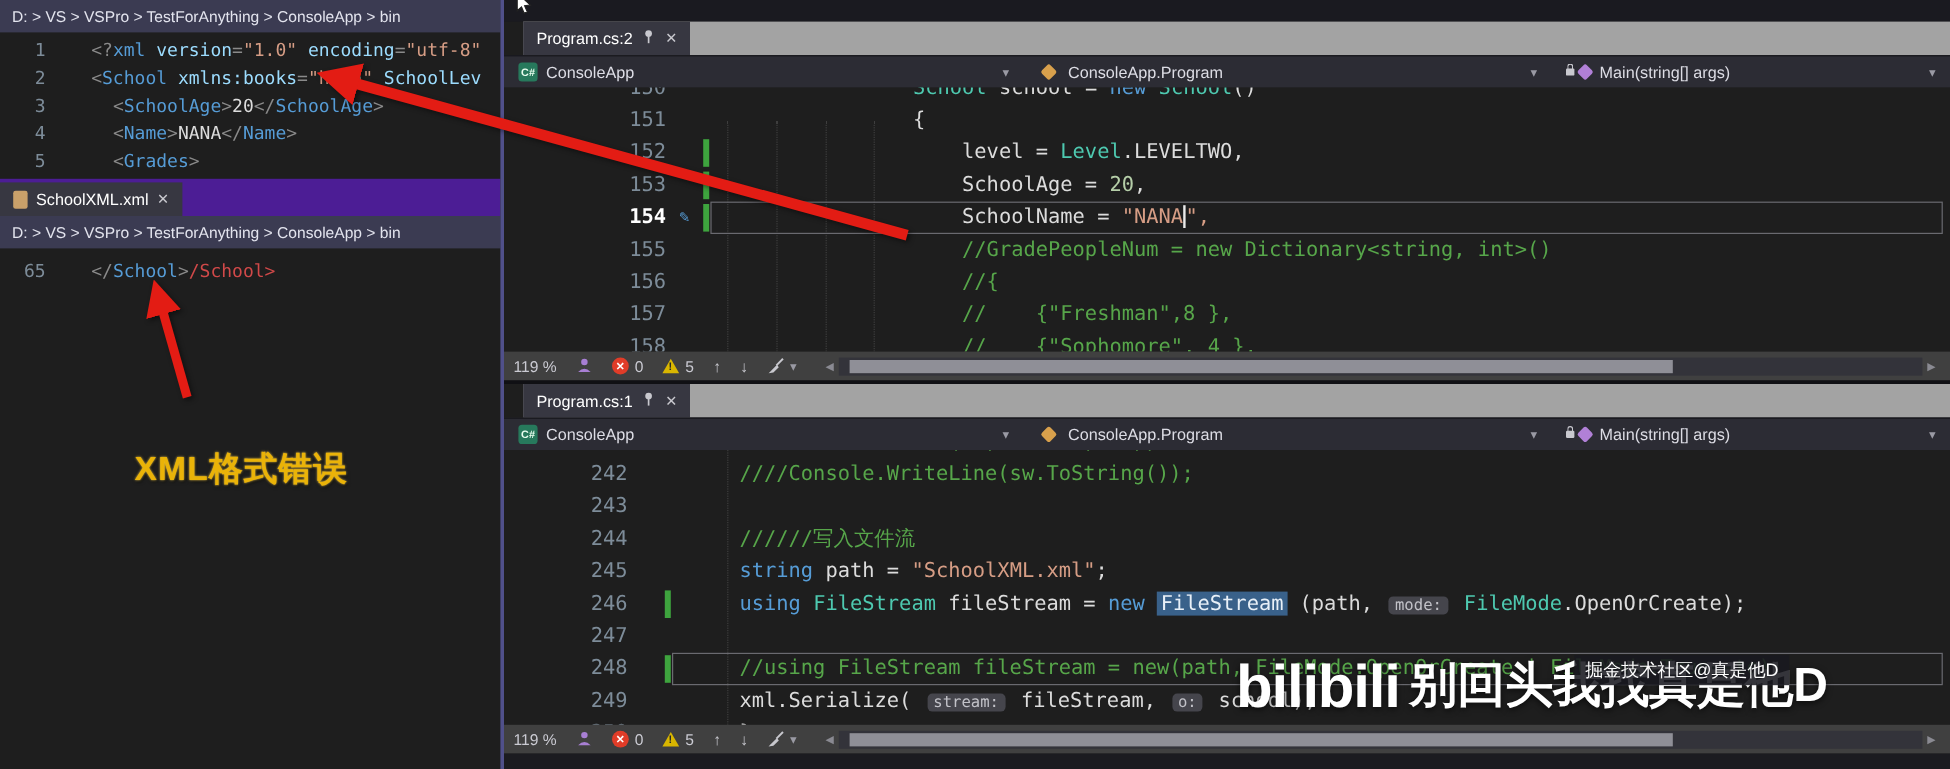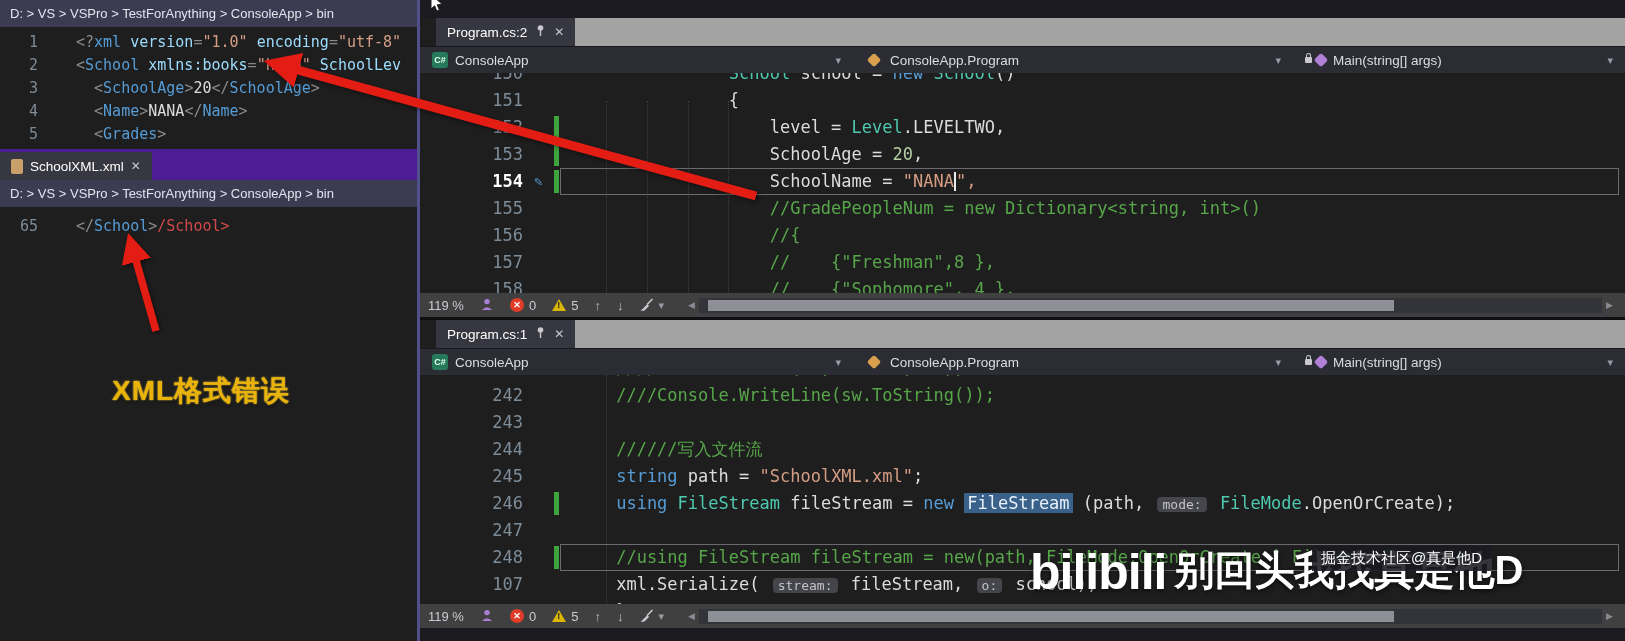--- a/index.html
+++ b/index.html
@@ -40,21 +40,21 @@
   .csproj-icon{width:16px;height:16px;background:#27795c;color:#eafff0;font-size:9px;font-weight:bold;
                display:flex;align-items:center;justify-content:center;border-radius:3px;flex:none;}
   .class-icon{width:10px;height:10px;background:#d8a04c;transform:rotate(45deg);border-radius:2px;margin:0 4px;flex:none;}
   .mdiamond{width:10px;height:10px;background:#b180d7;transform:rotate(45deg);border-radius:2px;display:inline-block;}
   .lockwrap{position:relative;display:inline-flex;align-items:center;gap:4px;flex:none;}
   .lock-icon{width:7px;height:6px;background:#c9c9cf;border-radius:1px;position:relative;display:inline-block;}
   .lock-icon::before{content:"";position:absolute;left:1px;top:-4px;width:3px;height:4px;
                      border:1.5px solid #c9c9cf;border-bottom:none;border-radius:3px 3px 0 0;}
 
   .codearea{left:0;right:0;overflow:hidden;background:#1e1e1e;}
-  #code1{top:73px;height:220px;} #code2{top:375px;height:229px;}
+  #code1{top:73px;height:220px;padding-left:32px;} #code2{top:375px;height:229px;}
   #lines1{position:relative;top:-13px;} #lines2{position:relative;top:-20px;}
   .iguide{position:absolute;top:28px;bottom:0;border-left:1px dotted rgba(140,140,140,.30);}
 
   
   .line{display:flex;position:relative;}
   .csc .line{height:27px;line-height:27px;font-family:"DejaVu Sans Mono",monospace;font-size:17px;}
   .csc .ln{flex:none;width:113px;text-align:right;padding-right:10px;box-sizing:border-box;color:#7d8c99;}
   .csc .gut{flex:none;width:32px;position:relative;}
   .xmlc .line{height:23px;line-height:23px;font-family:"DejaVu Sans Mono",monospace;font-size:15px;}
   .xmlc .ln{flex:none;width:50px;text-align:right;padding-right:12px;box-sizing:border-box;color:#7d8c99;}
@@ -365,21 +365,21 @@
           <span class="codetext"></span>
         </div>
         <div class="line boxed">
           <span class="ln">248</span>
           <span class="gut">
             <span class="chgbar"></span>
           </span>
           <span class="codetext"><span class="sg-c">     //using FileStream fileStream = new(path, FileMode.OpenOrCreate | FileMode.Truncate);</span></span>
         </div>
         <div class="line">
-          <span class="ln">107</span>
+          <span class="ln">249</span>
           <span class="gut"></span>
           <span class="codetext"><span class="sg-p">     xml.Serialize( </span><span class="sg-badge">stream:</span><span class="sg-p"> fileStream, </span><span class="sg-badge">o:</span><span class="sg-p"> school);</span></span>
         </div>
         <div class="line">
           <span class="ln">250</span>
           <span class="gut"></span>
           <span class="codetext"><span class="sg-p">     }</span></span>
         </div>
       </div>
   </div>

